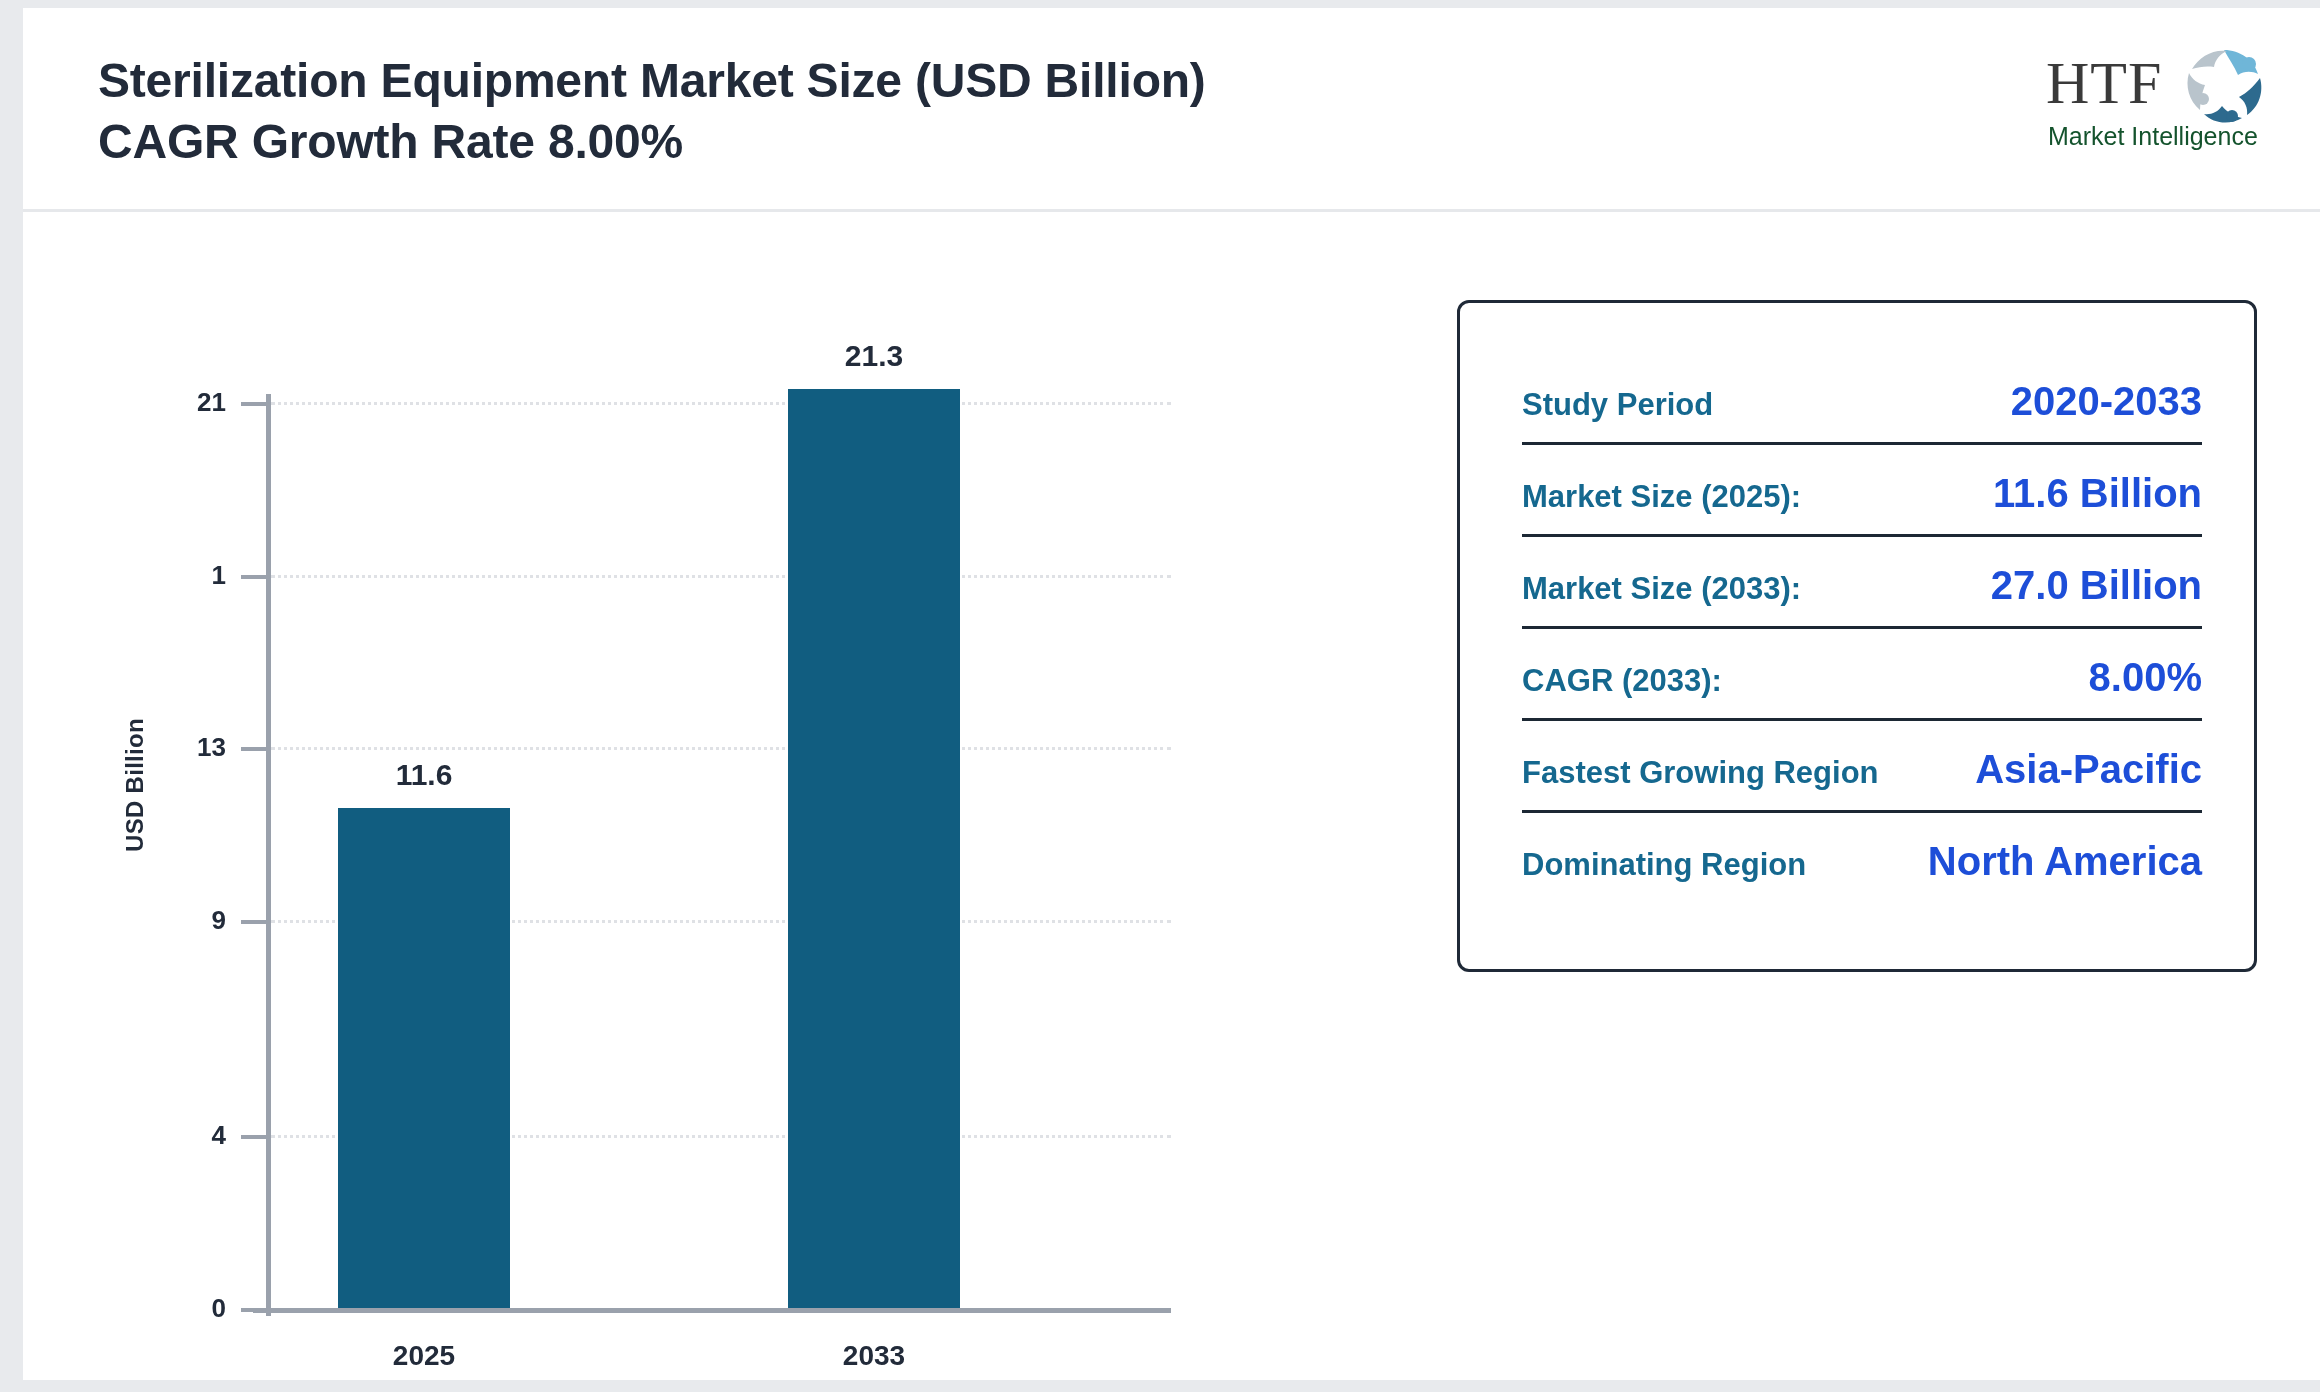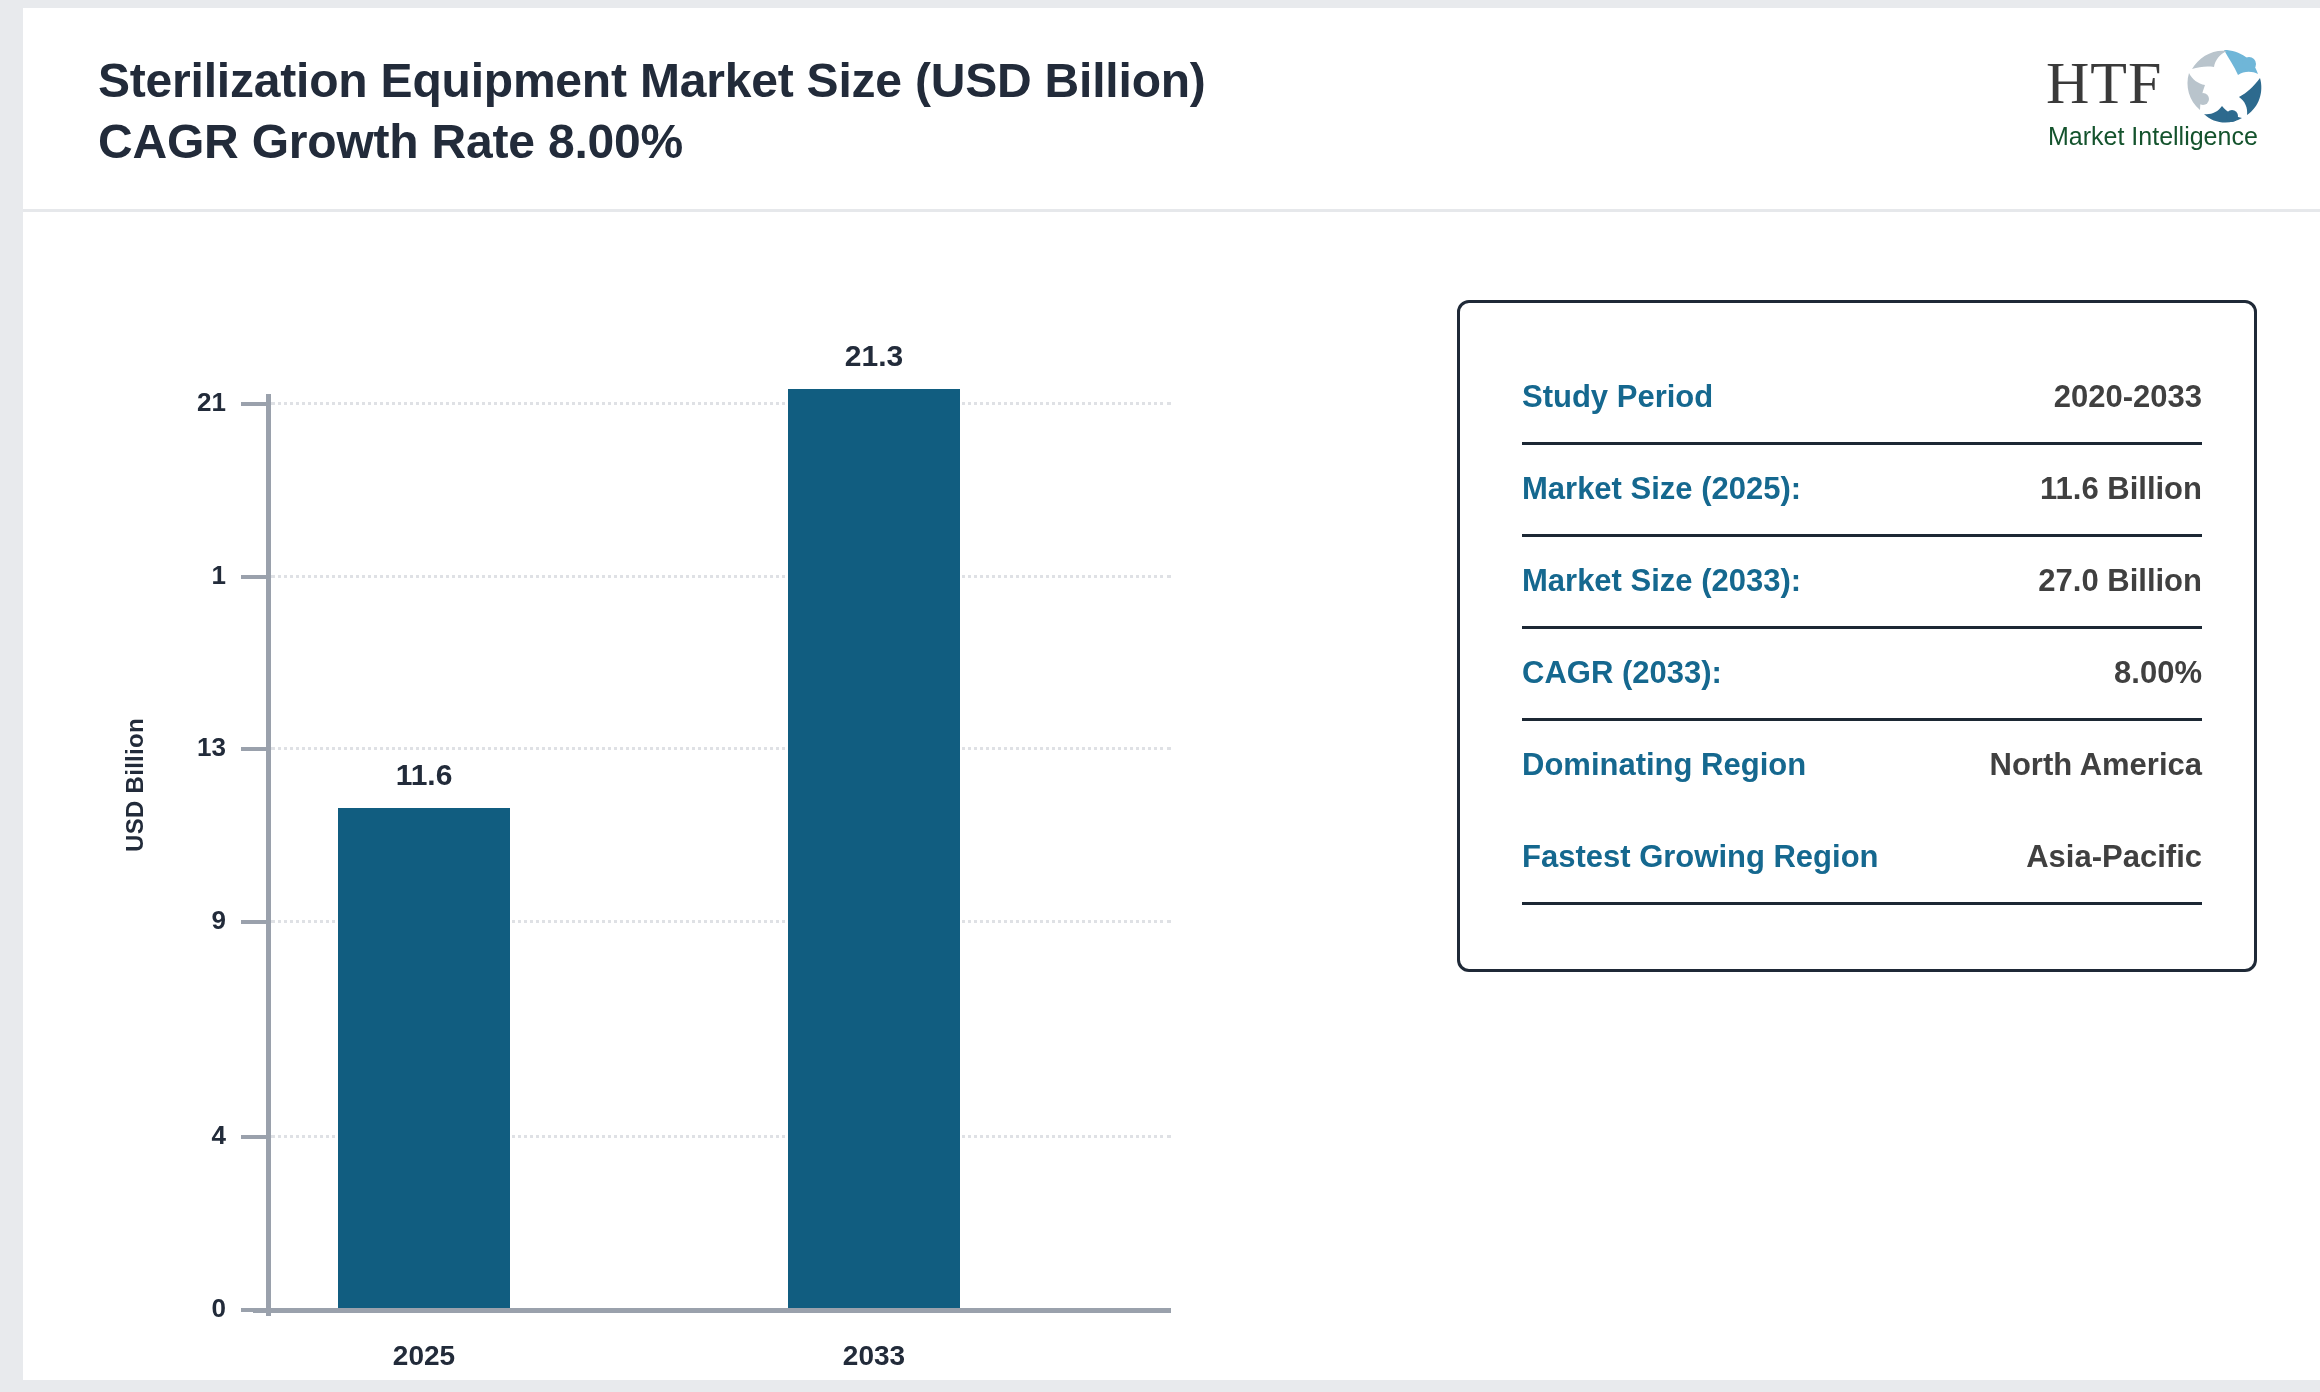--- a/index.html
+++ b/index.html
@@ -206,23 +206,23 @@
     border-bottom: none;
   }
   .info-label {
     font-size: 31px;
     font-weight: bold;
     color: #15688f;
     white-space: nowrap;
     padding-top: 26px;
   }
   .info-value {
-    font-size: 31px;
-    font-weight: bold;
-    color: #404040;
+    font-size: 40px;
+    font-weight: bold;
+    color: #1d4ed8;
     white-space: nowrap;
     padding-top: 26px;
   }
 </style>
 </head>
 <body>
 
 <div class="page-card">
 
   <div class="header">
@@ -300,24 +300,24 @@
           <div class="info-value">11.6 Billion</div>
         </div>
         <div class="info-row">
           <div class="info-label">Market Size (2033):</div>
           <div class="info-value">27.0 Billion</div>
         </div>
         <div class="info-row">
           <div class="info-label">CAGR (2033):</div>
           <div class="info-value">8.00%</div>
         </div>
+        <div class="info-row">
+          <div class="info-label">Fastest Growing Region</div>
+          <div class="info-value">Asia-Pacific</div>
+        </div>
         <div class="info-row last">
           <div class="info-label">Dominating Region</div>
           <div class="info-value">North America</div>
         </div>
-        <div class="info-row">
-          <div class="info-label">Fastest Growing Region</div>
-          <div class="info-value">Asia-Pacific</div>
-        </div>
       </div>
   </div>
 
 </div>
 
 </body></html>

